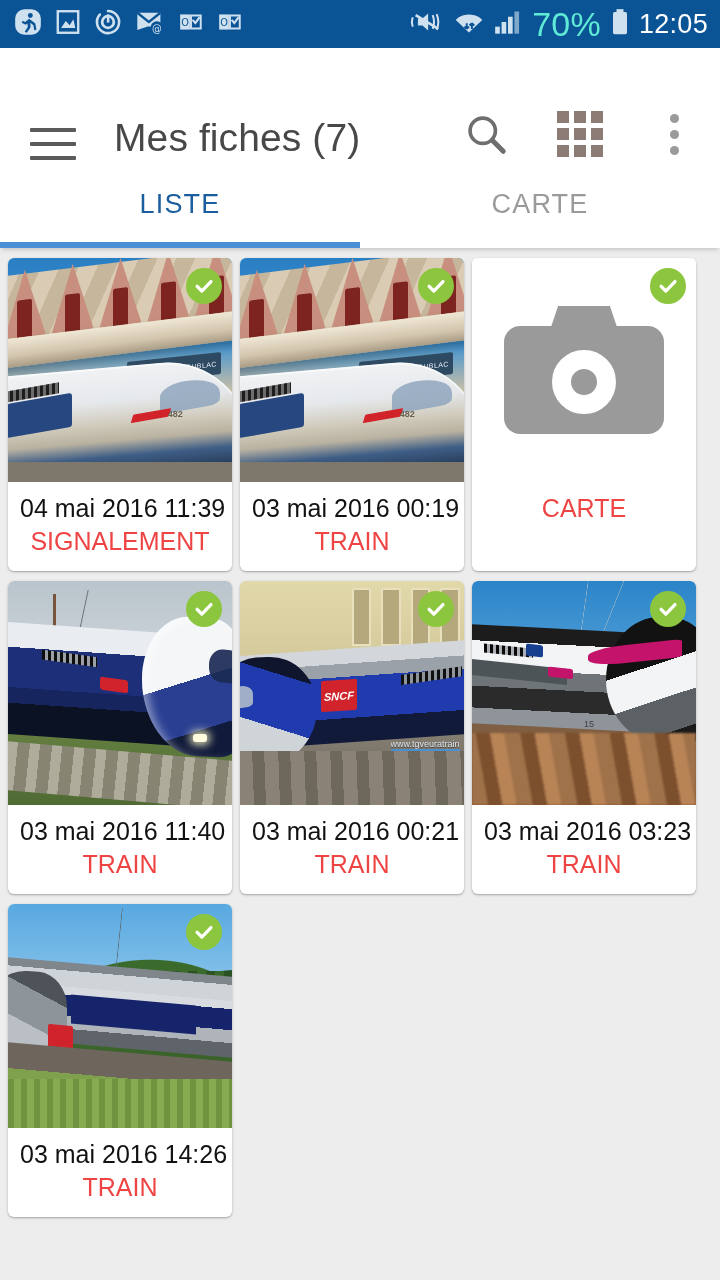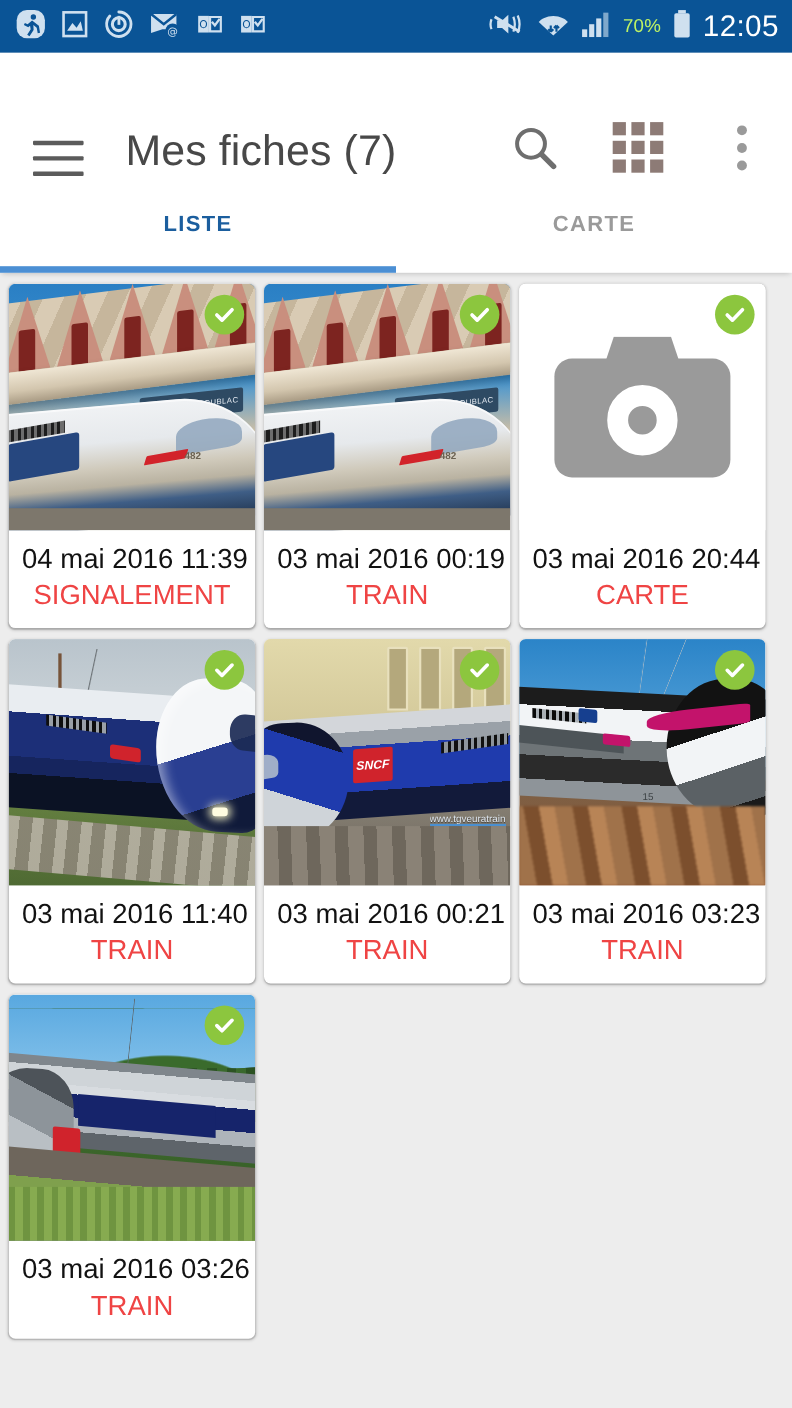--- a/index.html
+++ b/index.html
@@ -14,21 +14,21 @@
   
   .statusbar {
     height: 48px; background: #0a5496;
     display: flex; align-items: center;
     padding: 0 12px 0 14px;
     color: #cfe0ef;
   }
   .sb-left { display: flex; align-items: center; gap: 13px; }
   .sb-right { margin-left: auto; display: flex; align-items: center; gap: 10px; }
   .sb-icon { display: block; }
-  .sb-text { font-size: 17px; color: #bef264; letter-spacing: 0.2px; }
+  .sb-text { font-size: 34px; color: #5eead4; letter-spacing: 0.2px; }
   .sb-clock { font-size: 27px; color: #ffffff; letter-spacing: 0.3px; text-align: center; }
 
   
   .appbar {
     height: 112px; background: #ffffff;
     display: flex; align-items: flex-end;
     padding: 0 20px 0 30px;
   }
   .hamburger { width: 46px; height: 32px; display: flex; flex-direction: column; justify-content: space-between; cursor: pointer; }
   .hamburger span { display: block; height: 4px; background: #5b5b5b; border-radius: 1px; }
@@ -45,21 +45,21 @@
   .dots i { width: 9px; height: 9px; border-radius: 50%; background: #9a9a9a; display: block; }
 
   
   .tabs {
     height: 88px; background: #ffffff;
     display: flex; position: relative;
     box-shadow: 0 3px 5px -2px rgba(0,0,0,0.22);
   }
   .tab {
     flex: 1; display: flex; align-items: center; justify-content: center;
-    font-size: 20px; letter-spacing: 1.2px; font-weight: 700; cursor: pointer;
+    font-size: 27px; letter-spacing: 1.2px; font-weight: 400; cursor: pointer;
   }
   .tab.active { color: #1b5e9e; }
   .tab.inactive { color: #9a9a9a; }
   .tab-indicator {
     position: absolute; bottom: 0; left: 0;
     width: 50%; height: 6px; background: #4b8fd4;
   }
 
   
   .grid {
@@ -490,21 +490,20 @@
             <div class="cam-lens"></div>
           </div>
         </div>
         <div class="badge">
           <svg width="22" height="22" viewBox="0 0 24 24">
               <path d="M4.5 12.4 L9.6 17.5 L19.6 7.2" fill="none" stroke="#ffffff" stroke-width="3.6" stroke-linecap="round" stroke-linejoin="round"></path>
             </svg>
         </div>
       </div>
       <div class="card-text">
-        <div class="card-date">03 mai 2016 20:44</div>
         <div class="card-label">CARTE</div>
       </div>
     </div>
 
     <div class="card">
       <div class="thumb">
         <div class="art ph-grass">
           <div class="sky"></div>
             <div class="field"></div>
           <div class="catenary"></div>
@@ -606,19 +605,19 @@
           <div class="ballast"></div>
             <div class="grassfg"></div>
         </div>
         <div class="badge">
           <svg width="22" height="22" viewBox="0 0 24 24">
               <path d="M4.5 12.4 L9.6 17.5 L19.6 7.2" fill="none" stroke="#ffffff" stroke-width="3.6" stroke-linecap="round" stroke-linejoin="round"></path>
             </svg>
         </div>
       </div>
       <div class="card-text">
-        <div class="card-date">03 mai 2016 03:26</div>
+        <div class="card-date">03 mai 2016 14:26</div>
         <div class="card-label">TRAIN</div>
       </div>
     </div>
 
   </div>
 </div>
 
 </body></html>

